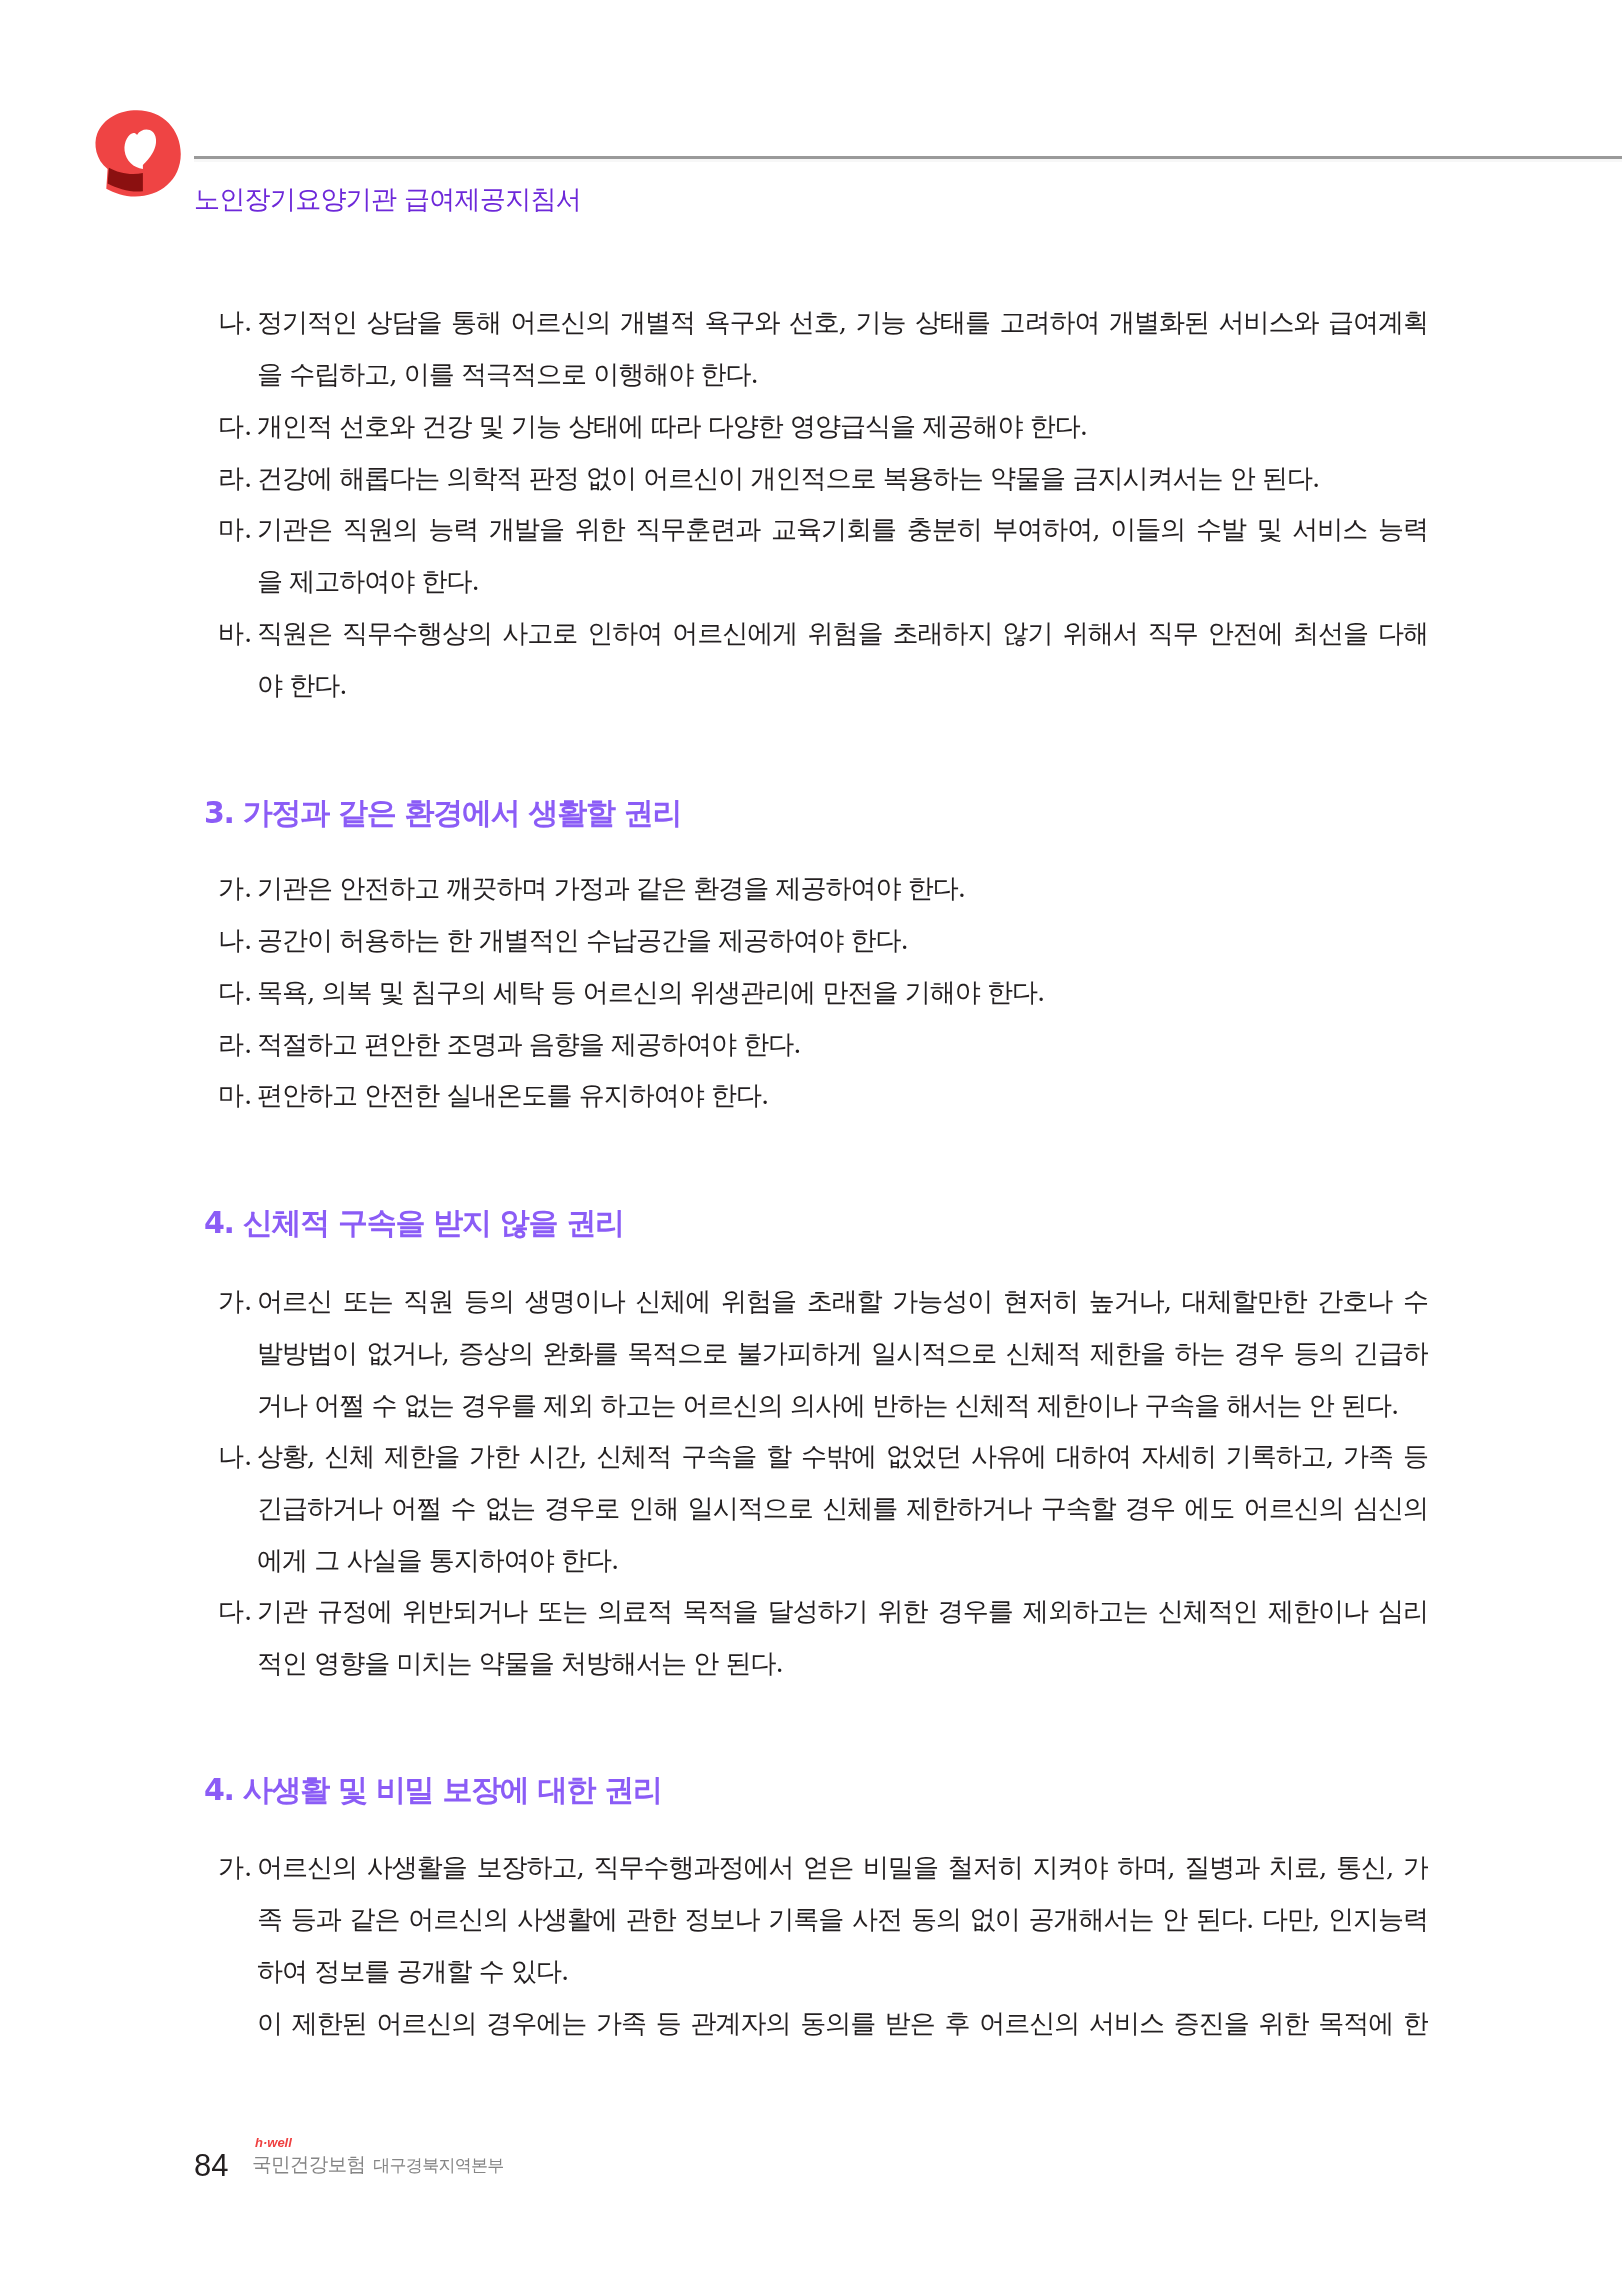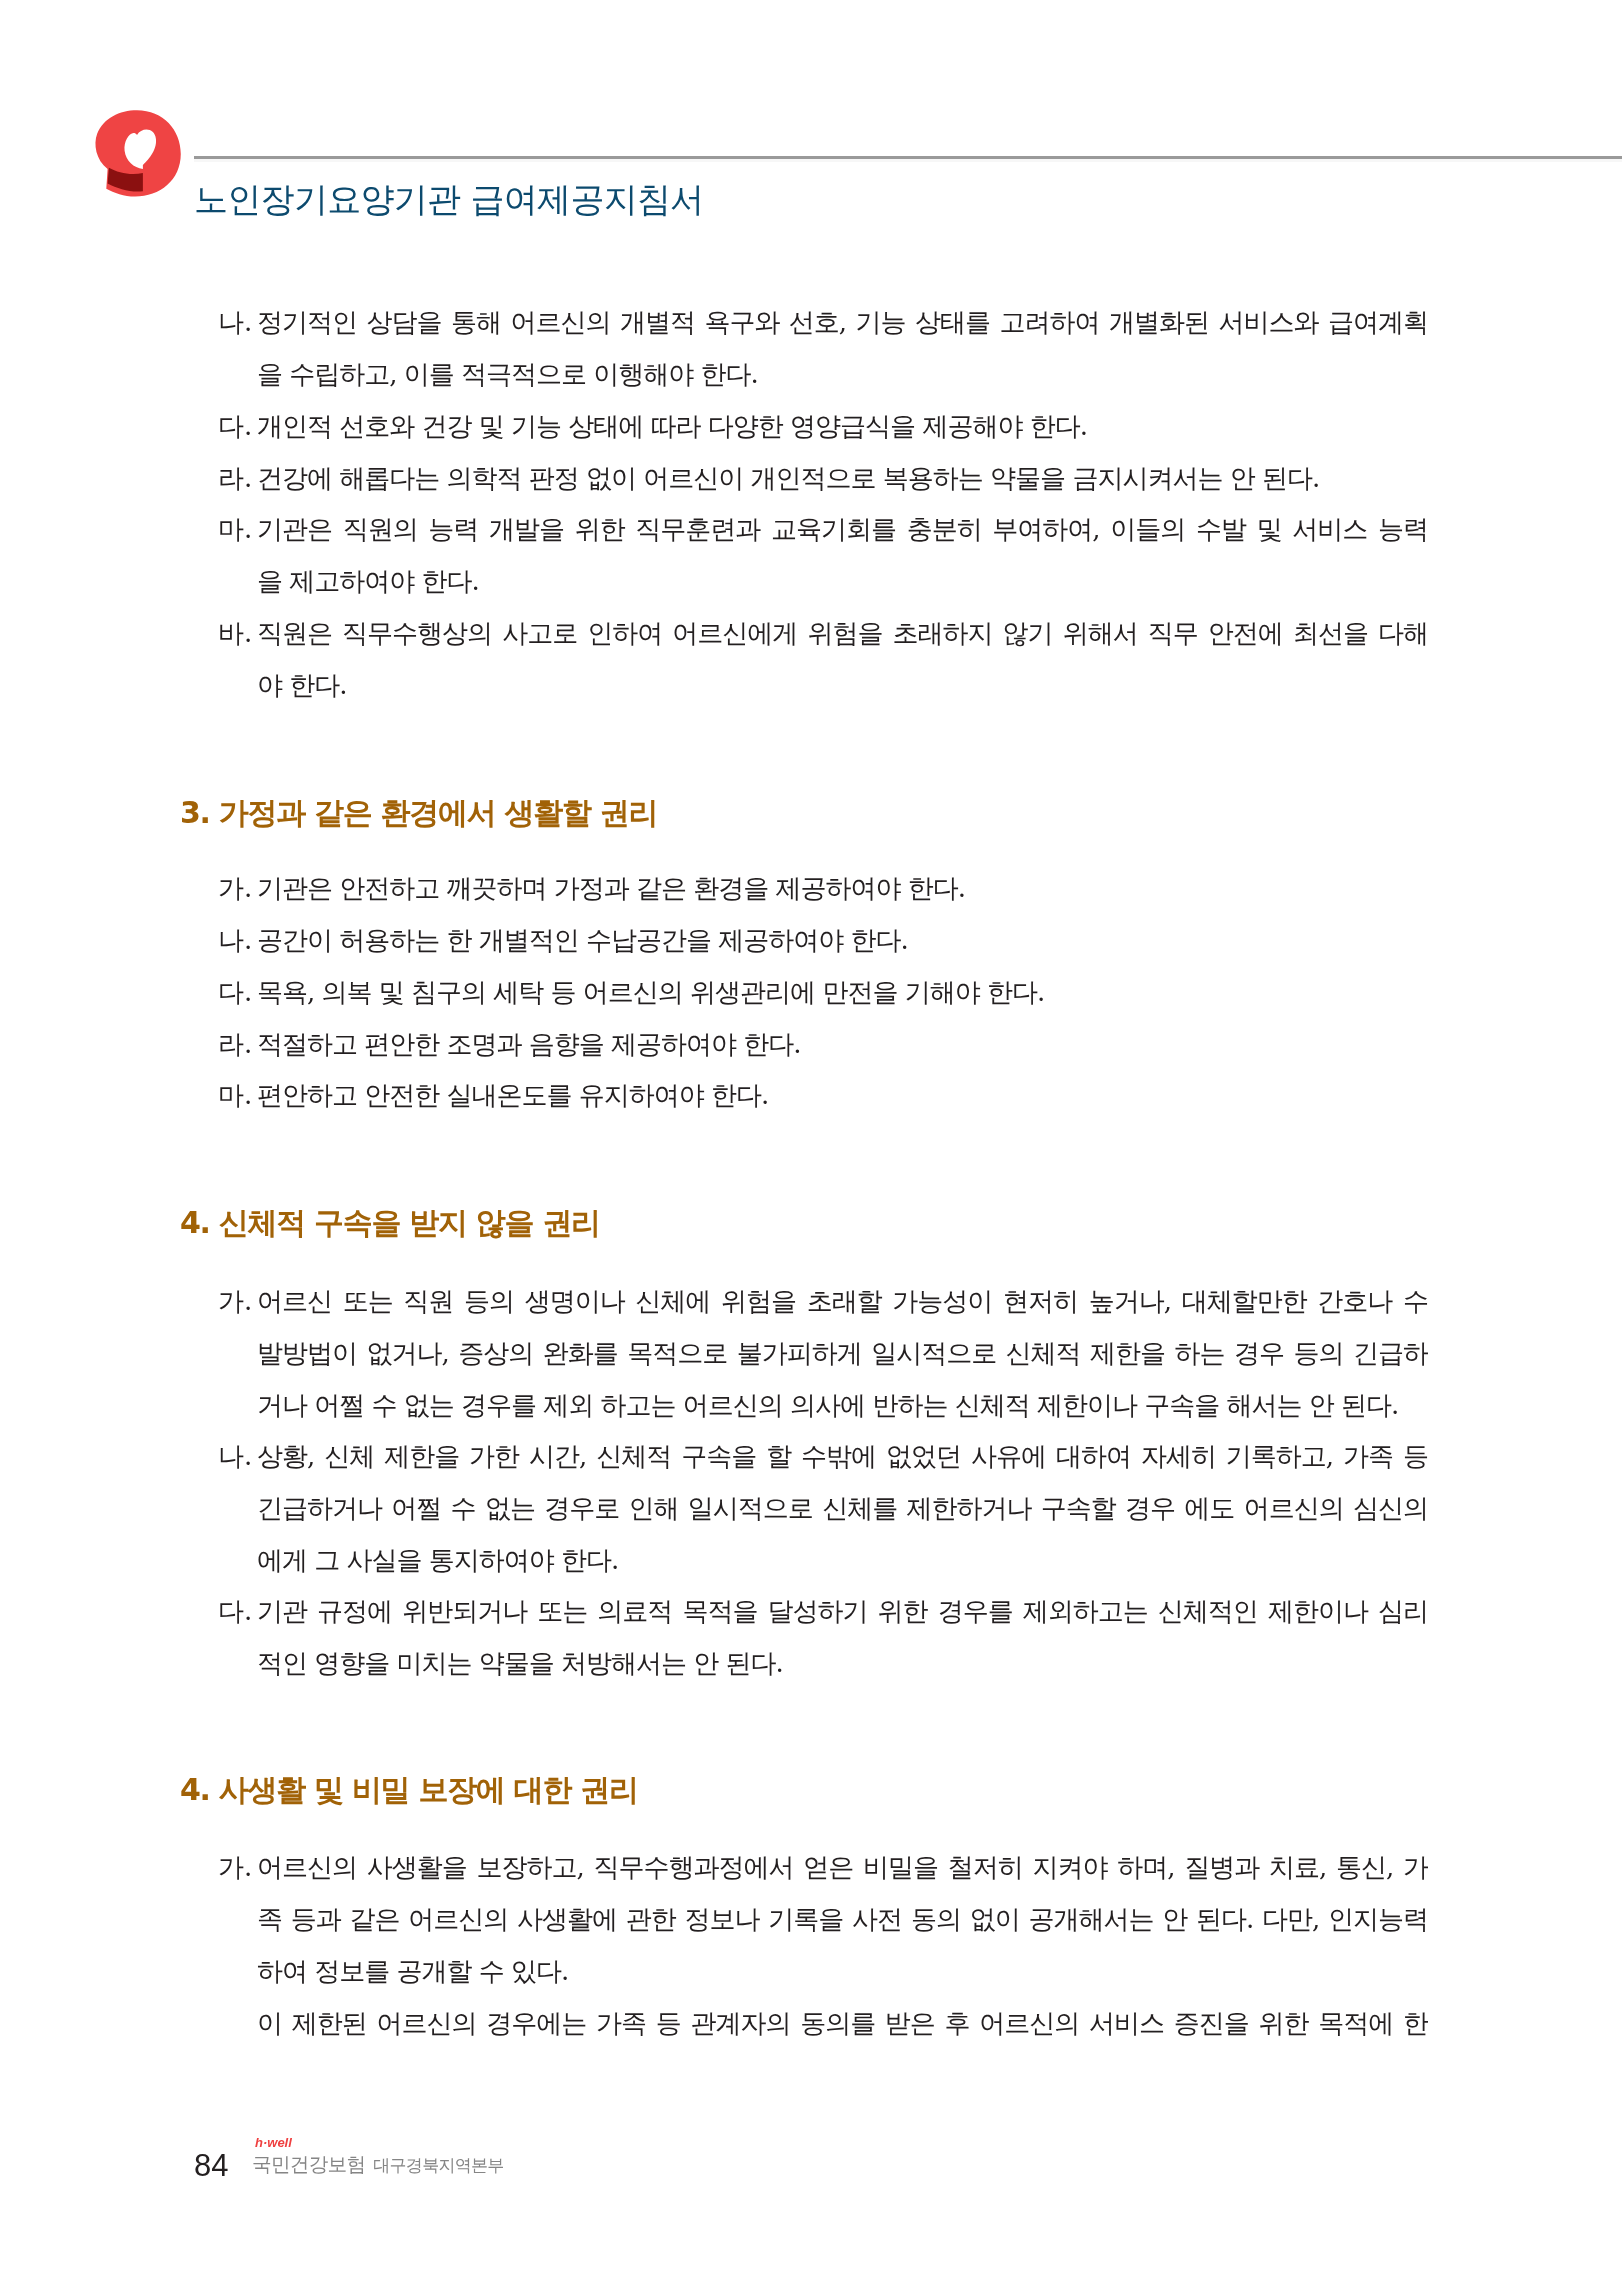--- a/index.html
+++ b/index.html
@@ -8,26 +8,26 @@
     font-family: "DejaVu Sans", "Liberation Sans", sans-serif;
     color: #231f20;
   }
   .logo { position: absolute; left: 88px; top: 105px; width: 98px; height: 98px; }
   .header-line {
     position: absolute; left: 194px; right: 0; top: 156px; height: 2.6px;
     background: #9a9a9a; border-bottom: 3.9px solid #f7f7f7;
   }
   .header-title {
     position: absolute; left: 194px; top: 182px;
-    font-size: 34px; line-height: 35px; color: #0c4a6e; letter-spacing: -0.7px;
+    font-size: 26px; line-height: 35px; color: #6d28d9; letter-spacing: -0.7px;
     white-space: nowrap;
   }
   .section-heading {
-    position: absolute; left: 180px;
-    font-size: 30px; line-height: 39px; font-weight: bold; color: #a16207;
+    position: absolute; left: 204px;
+    font-size: 30px; line-height: 39px; font-weight: bold; color: #8b5cf6;
     letter-spacing: -1.3px; white-space: nowrap;
   }
   .item {
     position: absolute; left: 218px; width: 1210px;
     font-family: "DejaVu Serif", "Liberation Serif", serif;
     font-size: 26px; line-height: 52px; color: #231f20;
   }
   .item-row { display: flex; }
   .item-marker { width: 39px; flex: 0 0 39px; white-space: nowrap; }
   .item-lines { flex: 1; }

